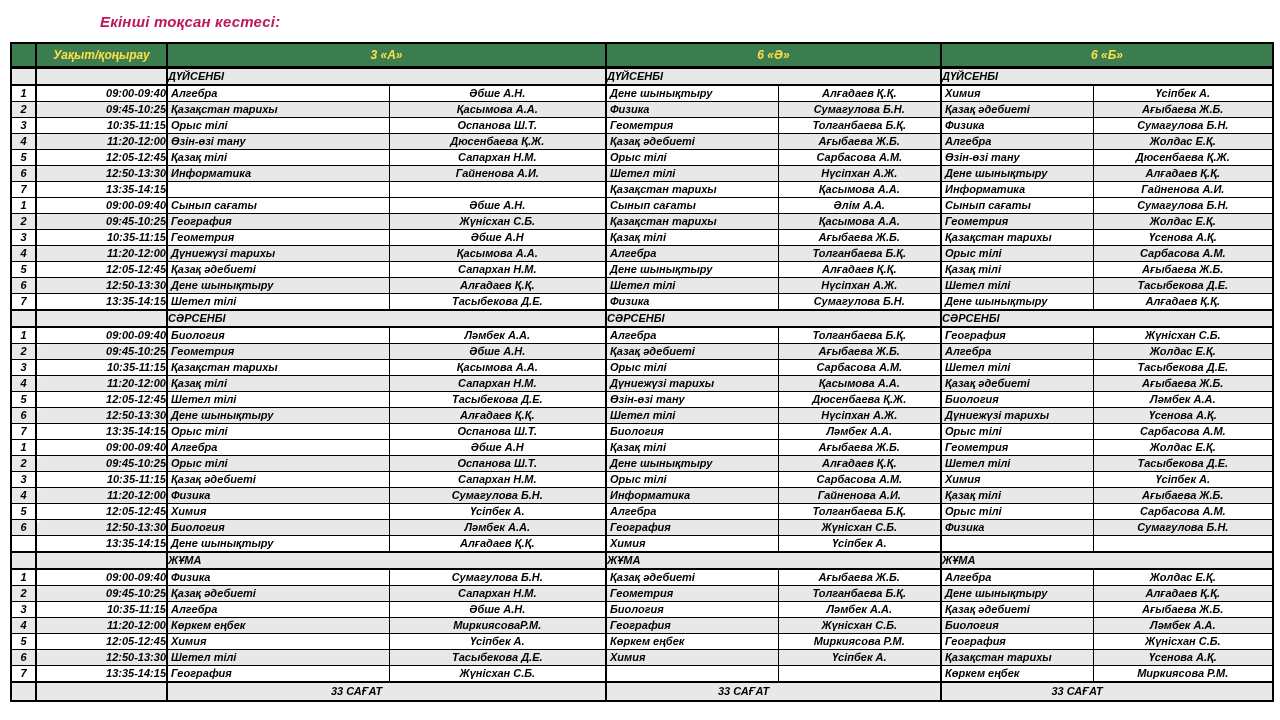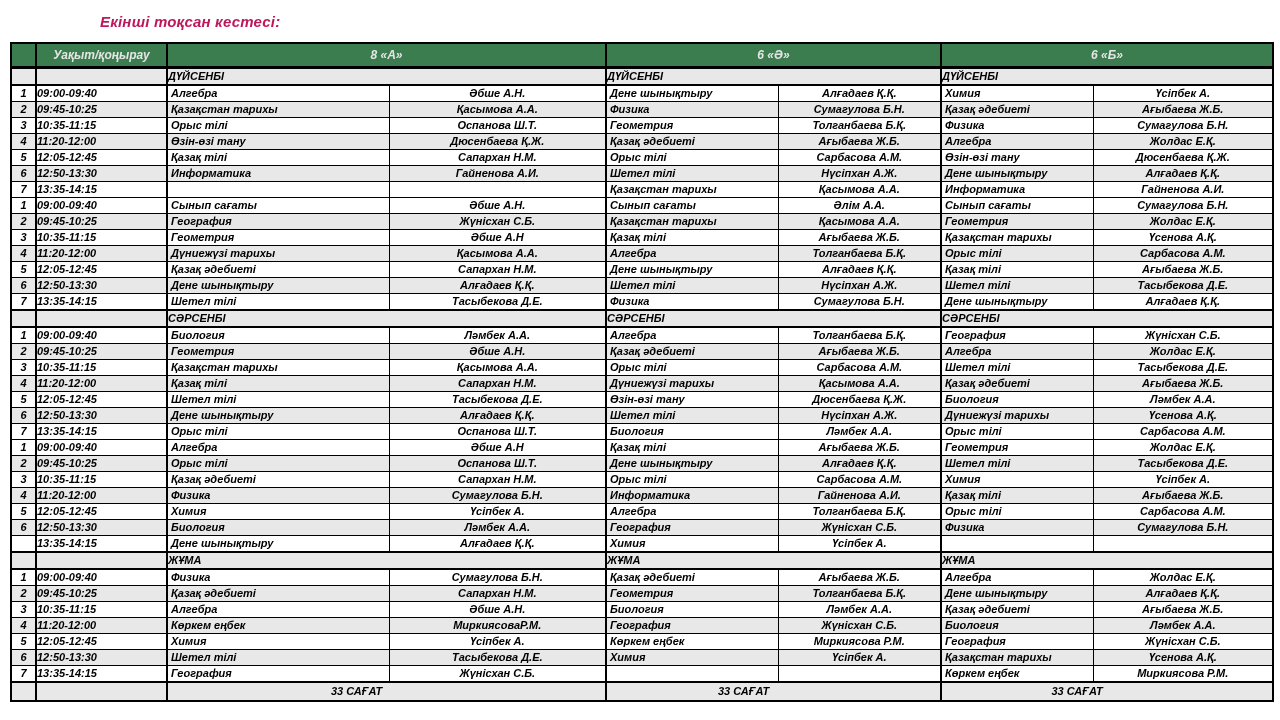--- a/index.html
+++ b/index.html
@@ -17,37 +17,37 @@
     position:absolute;left:10px;top:42px;width:1262px;
     border-collapse:collapse;table-layout:fixed;
     border:2px solid #000;
     font-style:italic;font-weight:bold;color:#000;
   }
   .timetable td,.timetable th{
     border:1px solid #000;overflow:hidden;white-space:nowrap;
     padding:0;
   }
   .timetable thead th{
-    background:#3c7d4f;color:#e5e5e5;
+    background:#3c7d4f;color:#fde047;
     font-size:12px;height:22px;text-align:center;
     border-bottom:3px solid #000;font-style:italic;
   }
   .timetable td{font-size:11px;height:15px;line-height:15px;}
   tr.day-row td{
     background:#e8e8e8;text-align:left;
     border-top:2px solid #000;border-bottom:2px solid #000;
     font-size:11px;
   }
   tr.alt td{background:#e8e8e8;}
   tr.footer-row td{
     background:#e8e8e8;border-top:2px solid #000;height:17px;line-height:17px;
     text-align:center;
   }
   td.num{text-align:center;}
-  td.time{text-align:left;}
+  td.time{text-align:right;border-radius:7px;}
   td.subj{text-align:left;padding-left:3px;}
   td.teach{text-align:center;}
   td.total{padding-right:60px;}
   .bl2{border-left:2px solid #000 !important;}
 </style>
 </head>
 <body>
 
 <div class="page-title">Екінші тоқсан кестесі:</div>
 
@@ -59,21 +59,21 @@
       <col style="width:217px">
     <col style="width:172px">
       <col style="width:163px">
     <col style="width:152px">
       <col style="width:180px">
   </colgroup>
   <thead>
     <tr>
       <th></th>
       <th class="bl2">Уақыт/қоңырау</th>
-      <th class="bl2" colspan="2">8 «А»</th>
+      <th class="bl2" colspan="2">3 «А»</th>
       <th class="bl2" colspan="2">6 «Ә»</th>
       <th class="bl2" colspan="2">6 «Б»</th>
     </tr>
   </thead>
   <tbody id="tt-body">
       <tr class="day-row">
         <td></td>
         <td class="bl2"></td>
         <td class="bl2" colspan="2">ДҮЙСЕНБІ</td>
         <td class="bl2" colspan="2">ДҮЙСЕНБІ</td>

